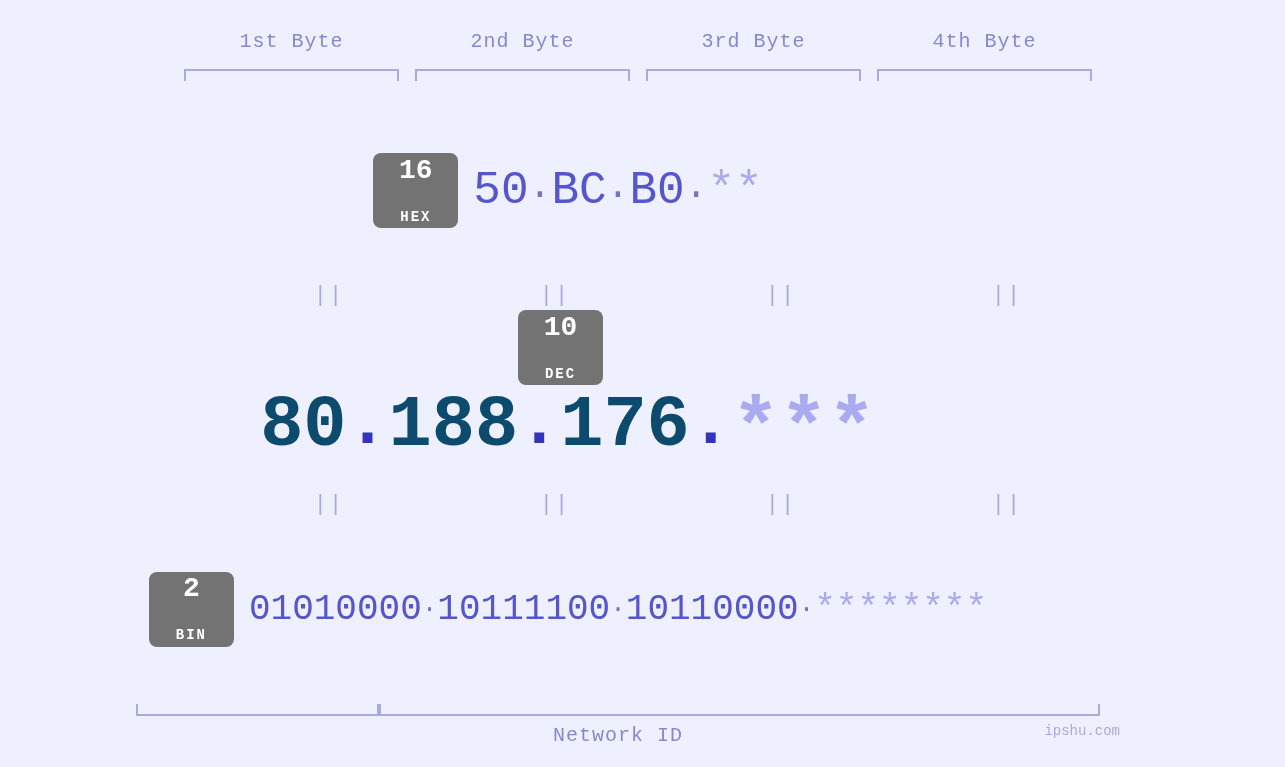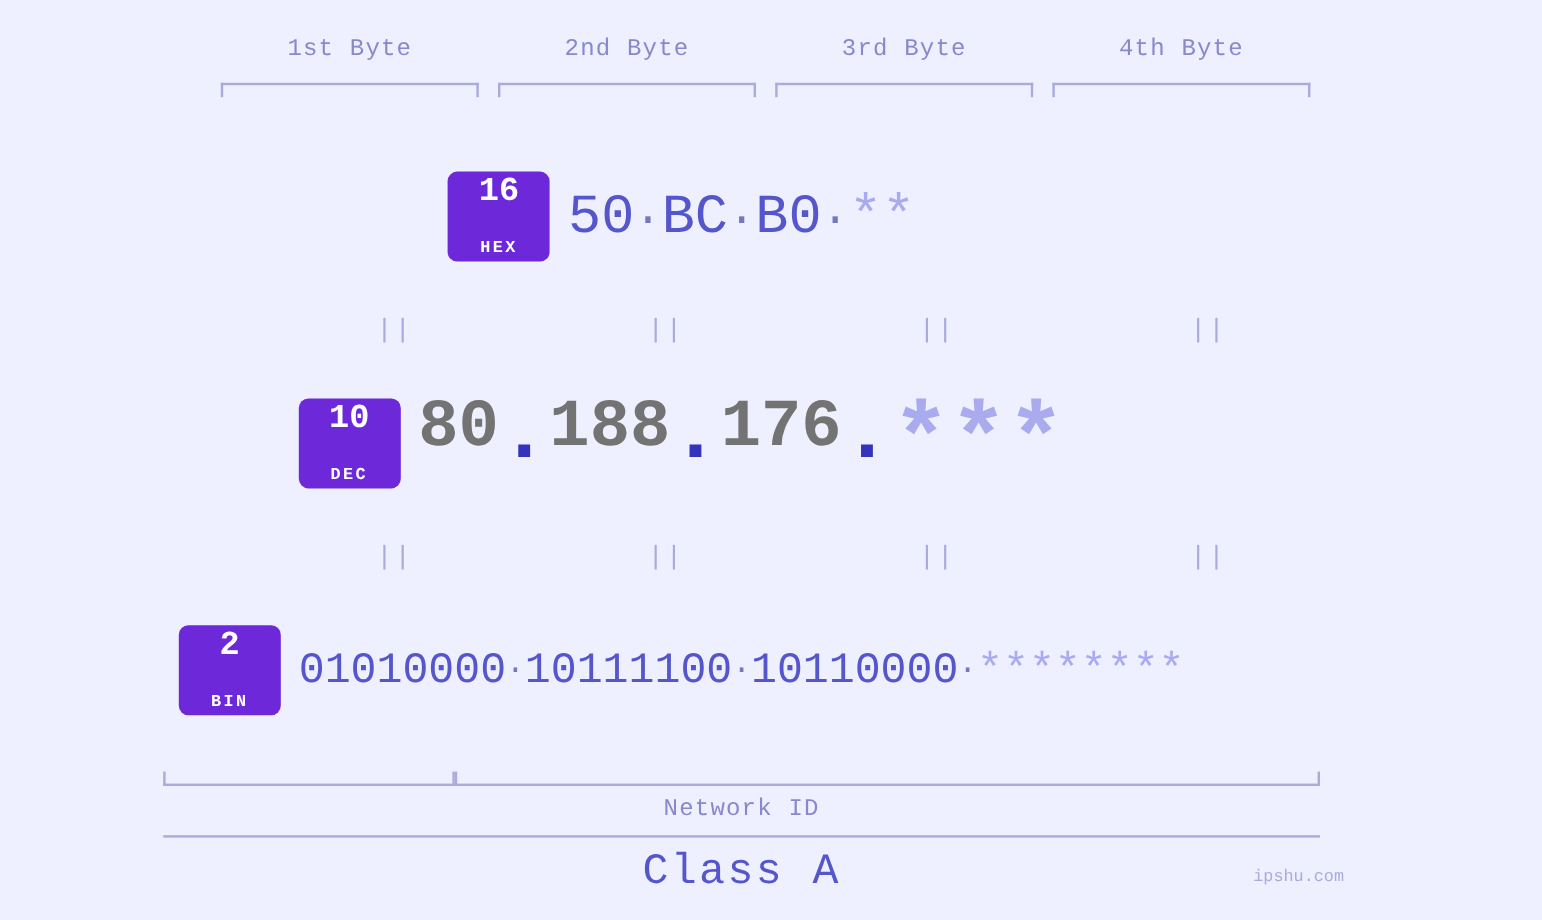--- a/index.html
+++ b/index.html
@@ -67,21 +67,21 @@
     .data-row {
       display: flex;
       align-items: center;
       margin-bottom: 0;
       flex: 1;
     }
 
     .base-badge {
       width: 85px;
       height: 75px;
-      background-color: #6d28d9;
+      background-color: #737373;
       border-radius: 8px;
       display: flex;
       flex-direction: column;
       align-items: center;
       justify-content: center;
       color: white;
       flex-shrink: 0;
       margin-right: 15px;
     }
 
@@ -110,23 +110,23 @@
       text-align: center;
       color: #5555cc;
       font-family: 'Courier New', Courier, monospace;
     }
 
     .byte-value.hex-val {
       font-size: 46px;
     }
 
     .byte-value.dec-val {
-      font-size: 56px;
+      font-size: 72px;
       font-weight: bold;
-      color: #737373;
+      color: #0c4a6e;
     }
 
     .byte-value.bin-val {
       font-size: 36px;
     }
 
     .byte-value.masked {
       color: #aaaaee;
     }
 
@@ -300,21 +300,21 @@
       <div class="eq-cell">
           <span class="equals-sign">||</span>
         </div>
       <div class="eq-dot-spacer"></div>
       <div class="eq-cell">
           <span class="equals-sign">||</span>
         </div>
     </div>
   </div>
 
-  <div class="data-row" style="height:120px;">
+  <div class="data-row" style="height:120px;flex-direction:column;">
     <div class="base-badge">
       <span class="base-number">10</span>
       <span class="base-label">DEC</span>
     </div>
     <div class="values-container">
       <div class="byte-value dec-val">80</div>
       <span style="color:#3333bb;font-size:70px;font-family:'Courier New',monospace;font-weight:bold;">.</span>
       <div class="byte-value dec-val">188</div>
       <span style="color:#3333bb;font-size:70px;font-family:'Courier New',monospace;font-weight:bold;">.</span>
       <div class="byte-value dec-val">176</div>
@@ -363,20 +363,16 @@
   <div class="bottom-section">
     <div class="bottom-brackets">
       <div class="bottom-bracket-network"></div>
       <div class="bottom-bracket-host"></div>
     </div>
     <div class="bottom-labels">
       <div class="bottom-label network">Network ID</div>
     </div>
   </div>
 
-  <div class="class-section">
-    <div class="class-line"></div>
-    <div class="class-label">Class A</div>
-  </div>
 
   <div class="watermark">ipshu.com</div>
 
 </div>
 
 </body></html>

